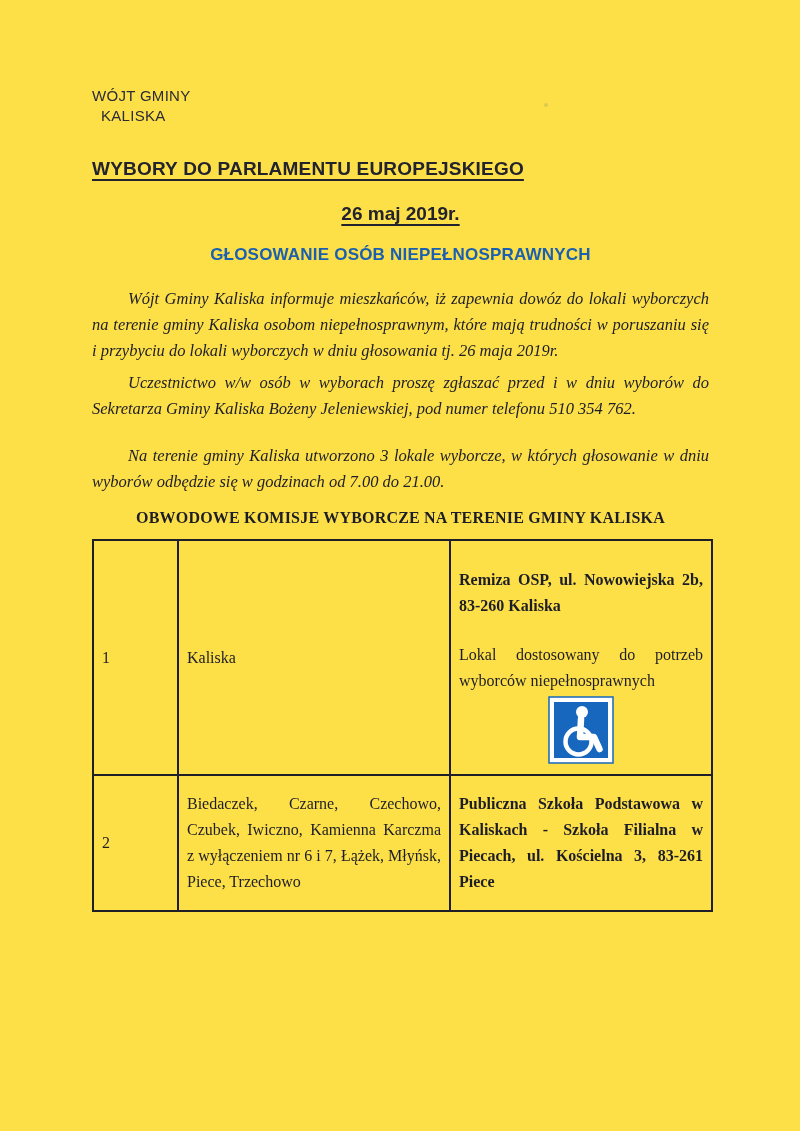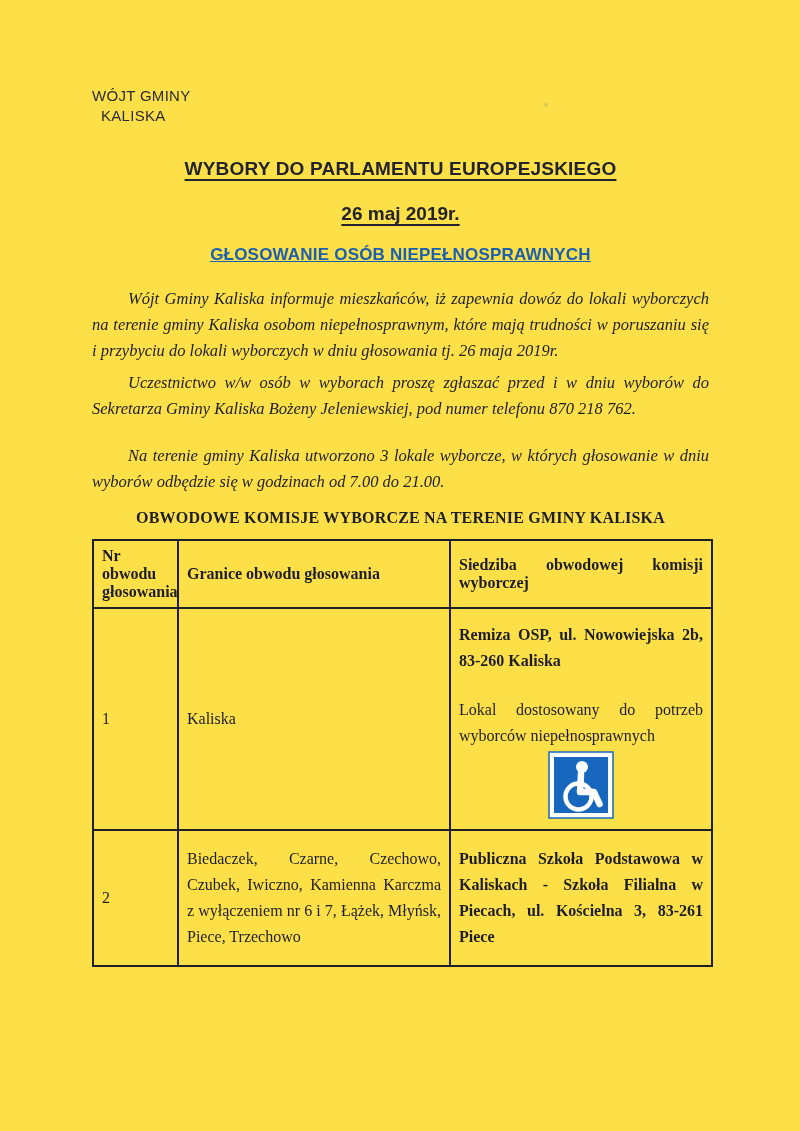--- a/index.html
+++ b/index.html
@@ -24,21 +24,21 @@
     margin-top: 86px;
     font-family: "Liberation Sans", sans-serif;
     font-size: 15px;
     line-height: 20px;
     color: #2b2b36;
     letter-spacing: 0.3px;
   }
   .sender .line2 { padding-left: 9px; }
   .doc-title {
     margin-top: 32px;
-    text-align: center;
+    text-align: left;
     font-family: "Liberation Sans", sans-serif;
     font-weight: bold;
     font-size: 19px;
     color: #23232e;
     letter-spacing: 0.2px;
   }
   .doc-title .u {
     text-decoration: underline;
     text-decoration-thickness: 2px;
     text-underline-offset: 4px;
@@ -57,21 +57,20 @@
     text-underline-offset: 4px;
   }
   .blue-heading {
     margin-top: 20px;
     text-align: center;
     font-family: "Liberation Sans", sans-serif;
     font-weight: bold;
     font-size: 17px;
     color: #1b5fb0;
     letter-spacing: 0.2px;
-    text-decoration: underline;
   }
   .para {
     margin-top: 21px;
     font-size: 16.5px;
     line-height: 26px;
     text-align: justify;
     text-indent: 36px;
     color: #1d1d28;
     font-style: italic;
   }
@@ -97,21 +96,21 @@
     border: 2px solid #1f1f28;
     vertical-align: middle;
     padding: 6px 8px;
   }
   td.col-nr { width: 85px; padding-left: 8px; }
   td.col-granice { width: 272px; padding-left: 10px; padding-right: 10px; }
   td.col-siedziba { width: 262px; padding-left: 9px; padding-right: 9px; }
   tr.header-row td { font-weight: bold; height: 66px; }
   tr.header-row td.col-siedziba { text-align: justify; }
   tr.row-1 td { height: 197px; }
-  tr.row-1 td.col-siedziba { vertical-align: top; padding-top: 13px; }
+  tr.row-1 td.col-siedziba { vertical-align: top; padding-top: 26px; }
   tr.row-2 td { height: 136px; }
   .siedziba-bold {
     font-weight: bold;
     text-align: justify;
     line-height: 26px;
   }
   .siedziba-note {
     margin-top: 23px;
     text-align: justify;
     line-height: 26px;
@@ -156,35 +155,30 @@
     </div>
 
     <div class="doc-date">
       <span class="u">26 maj 2019r.</span>
     </div>
 
     <div class="blue-heading">GŁOSOWANIE OSÓB NIEPEŁNOSPRAWNYCH</div>
 
     <p class="para">Wójt Gminy Kaliska informuje mieszkańców, iż zapewnia dowóz do lokali wyborczych na terenie gminy Kaliska osobom niepełnosprawnym, które mają trudności w poruszaniu się i przybyciu do lokali wyborczych w dniu głosowania tj. 26 maja 2019r.</p>
 
-    <p class="para tight">Uczestnictwo w/w osób w wyborach proszę zgłaszać przed i w dniu wyborów do Sekretarza Gminy Kaliska Bożeny Jeleniewskiej, pod numer telefonu 870 218 762.</p>
+    <p class="para tight">Uczestnictwo w/w osób w wyborach proszę zgłaszać przed i w dniu wyborów do Sekretarza Gminy Kaliska Bożeny Jeleniewskiej, pod numer telefonu 510 354 762.</p>
 
 
     <p class="para">Na terenie gminy Kaliska utworzono 3 lokale wyborcze, w których głosowanie w dniu wyborów odbędzie się w godzinach od 7.00 do 21.00.</p>
 
 
     <div class="table-title">OBWODOWE KOMISJE WYBORCZE NA TERENIE GMINY KALISKA</div>
 
     <table class="komisje">
       <tbody>
-        <tr class="header-row">
-          <td class="col-nr">Nr obwodu głosowania</td>
-          <td class="col-granice">Granice obwodu głosowania</td>
-          <td class="col-siedziba">Siedziba obwodowej komisji wyborczej</td>
-        </tr>
 
         <tr class="row-1">
           <td class="col-nr">1</td>
           <td class="col-granice">Kaliska</td>
           <td class="col-siedziba">
             <div class="siedziba-bold">Remiza OSP, ul. Nowowiejska 2b, 83-260 Kaliska</div>
             <div class="siedziba-note">Lokal dostosowany do potrzeb wyborców niepełnosprawnych</div>
             <div class="sign-wrap">
               <svg class="access-sign" viewBox="0 0 66 68" aria-label="wheelchair accessibility sign">
                 <rect x="1" y="1" width="64" height="66" fill="#ffffff" stroke="#1667bd" stroke-width="1.5"></rect>

